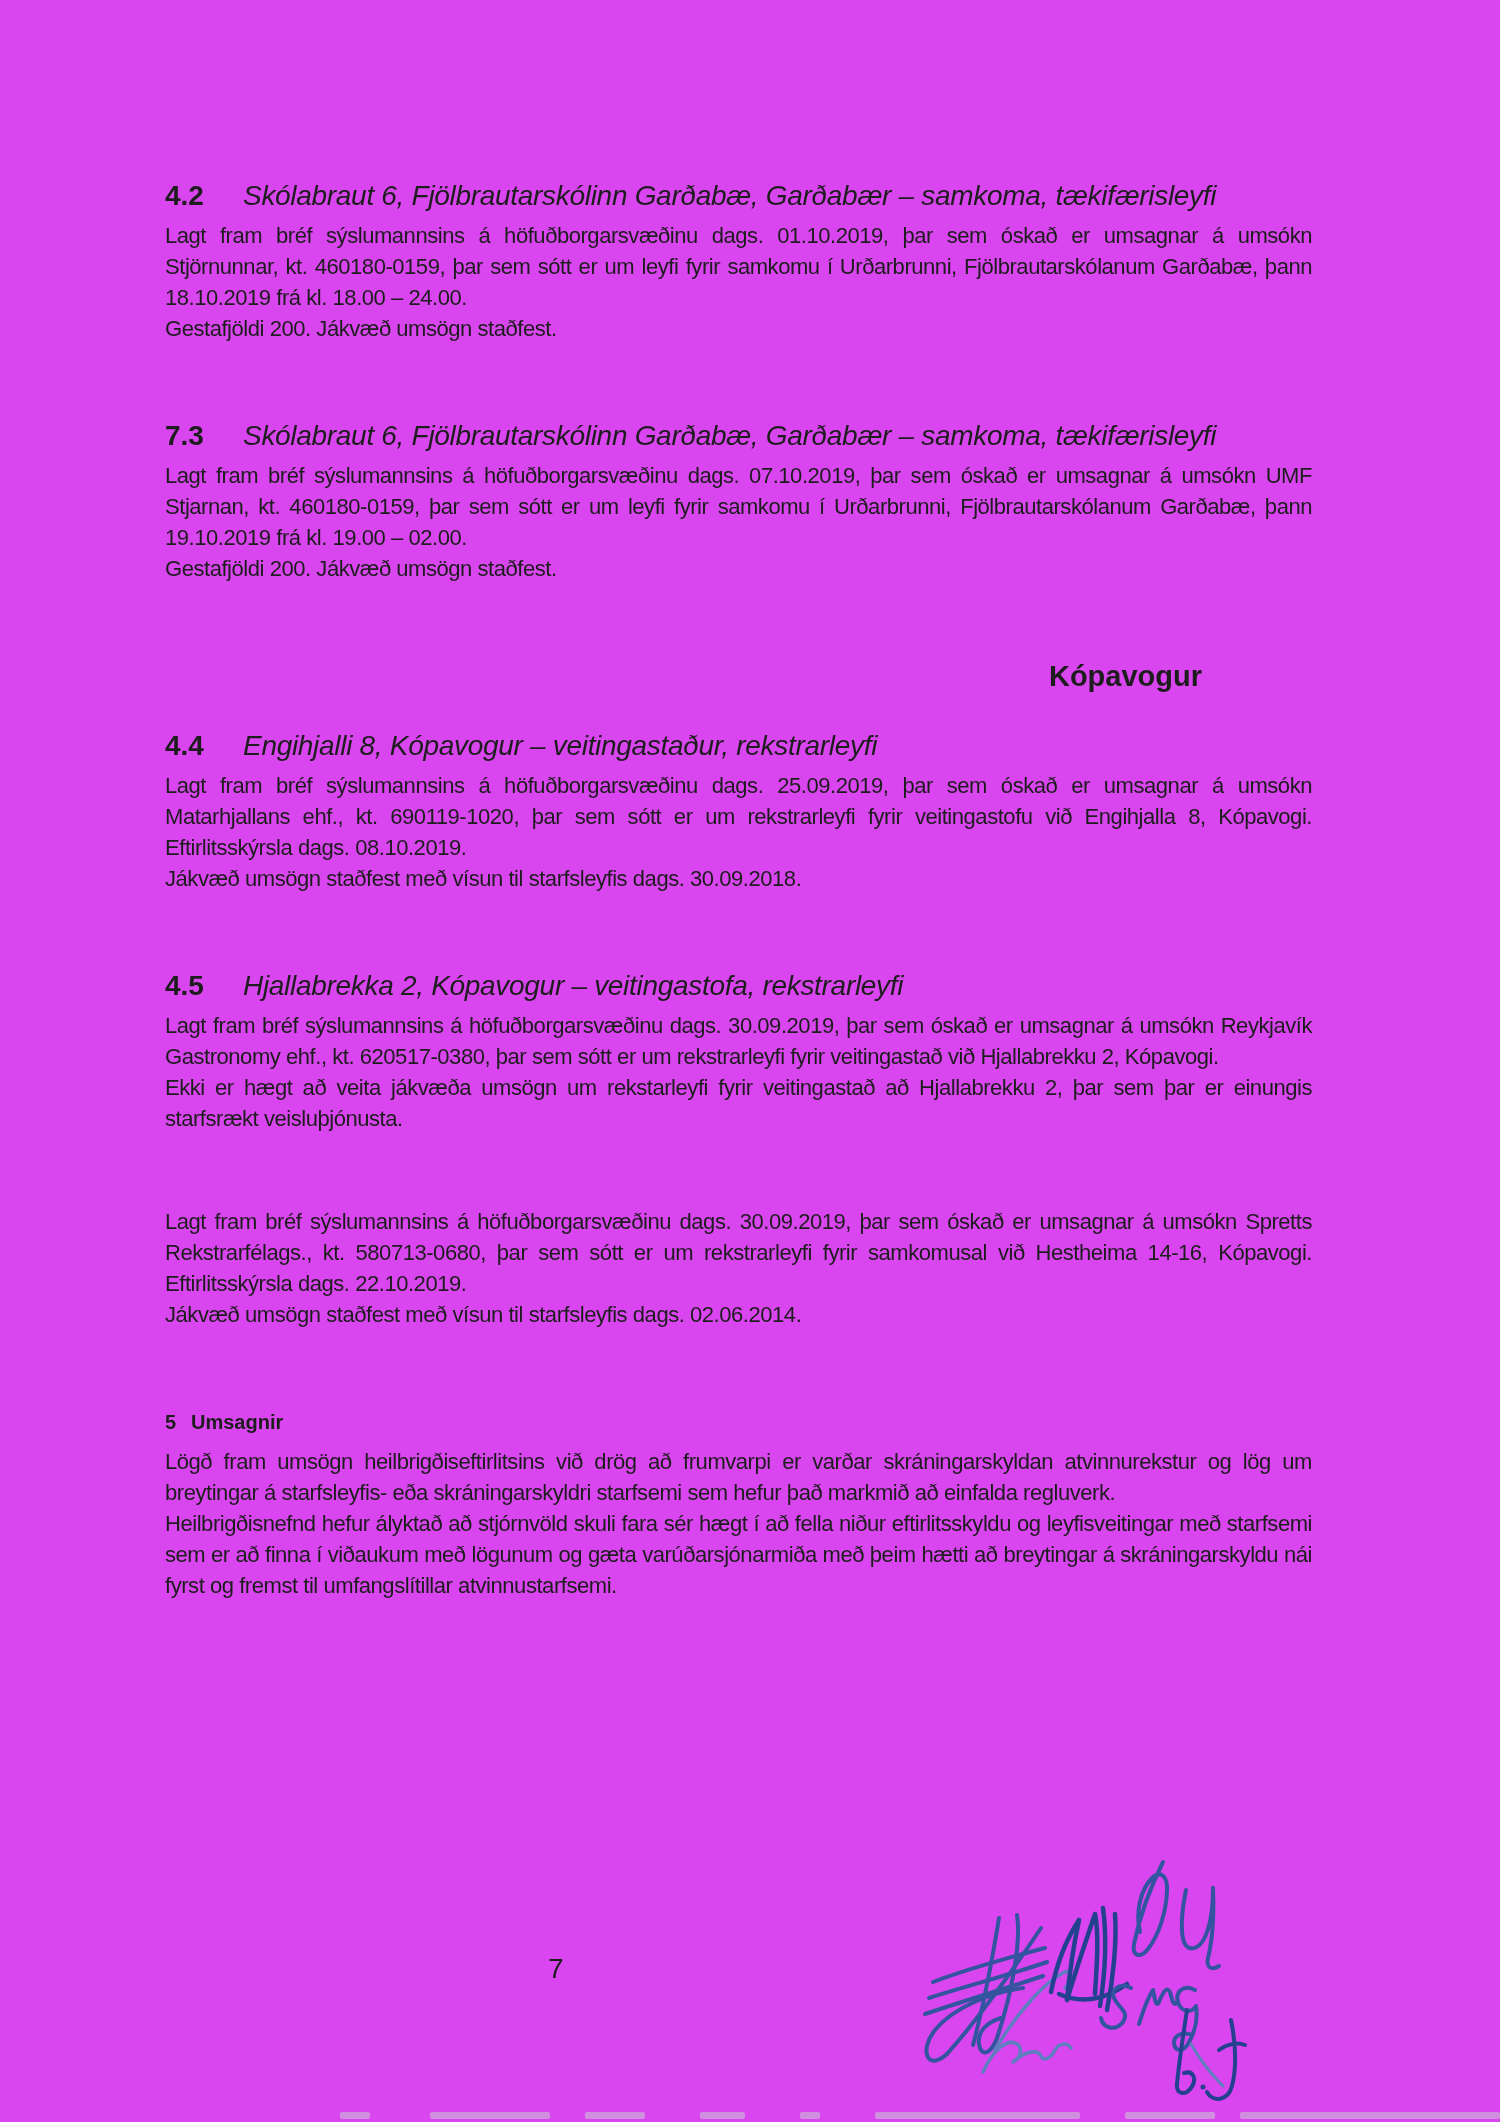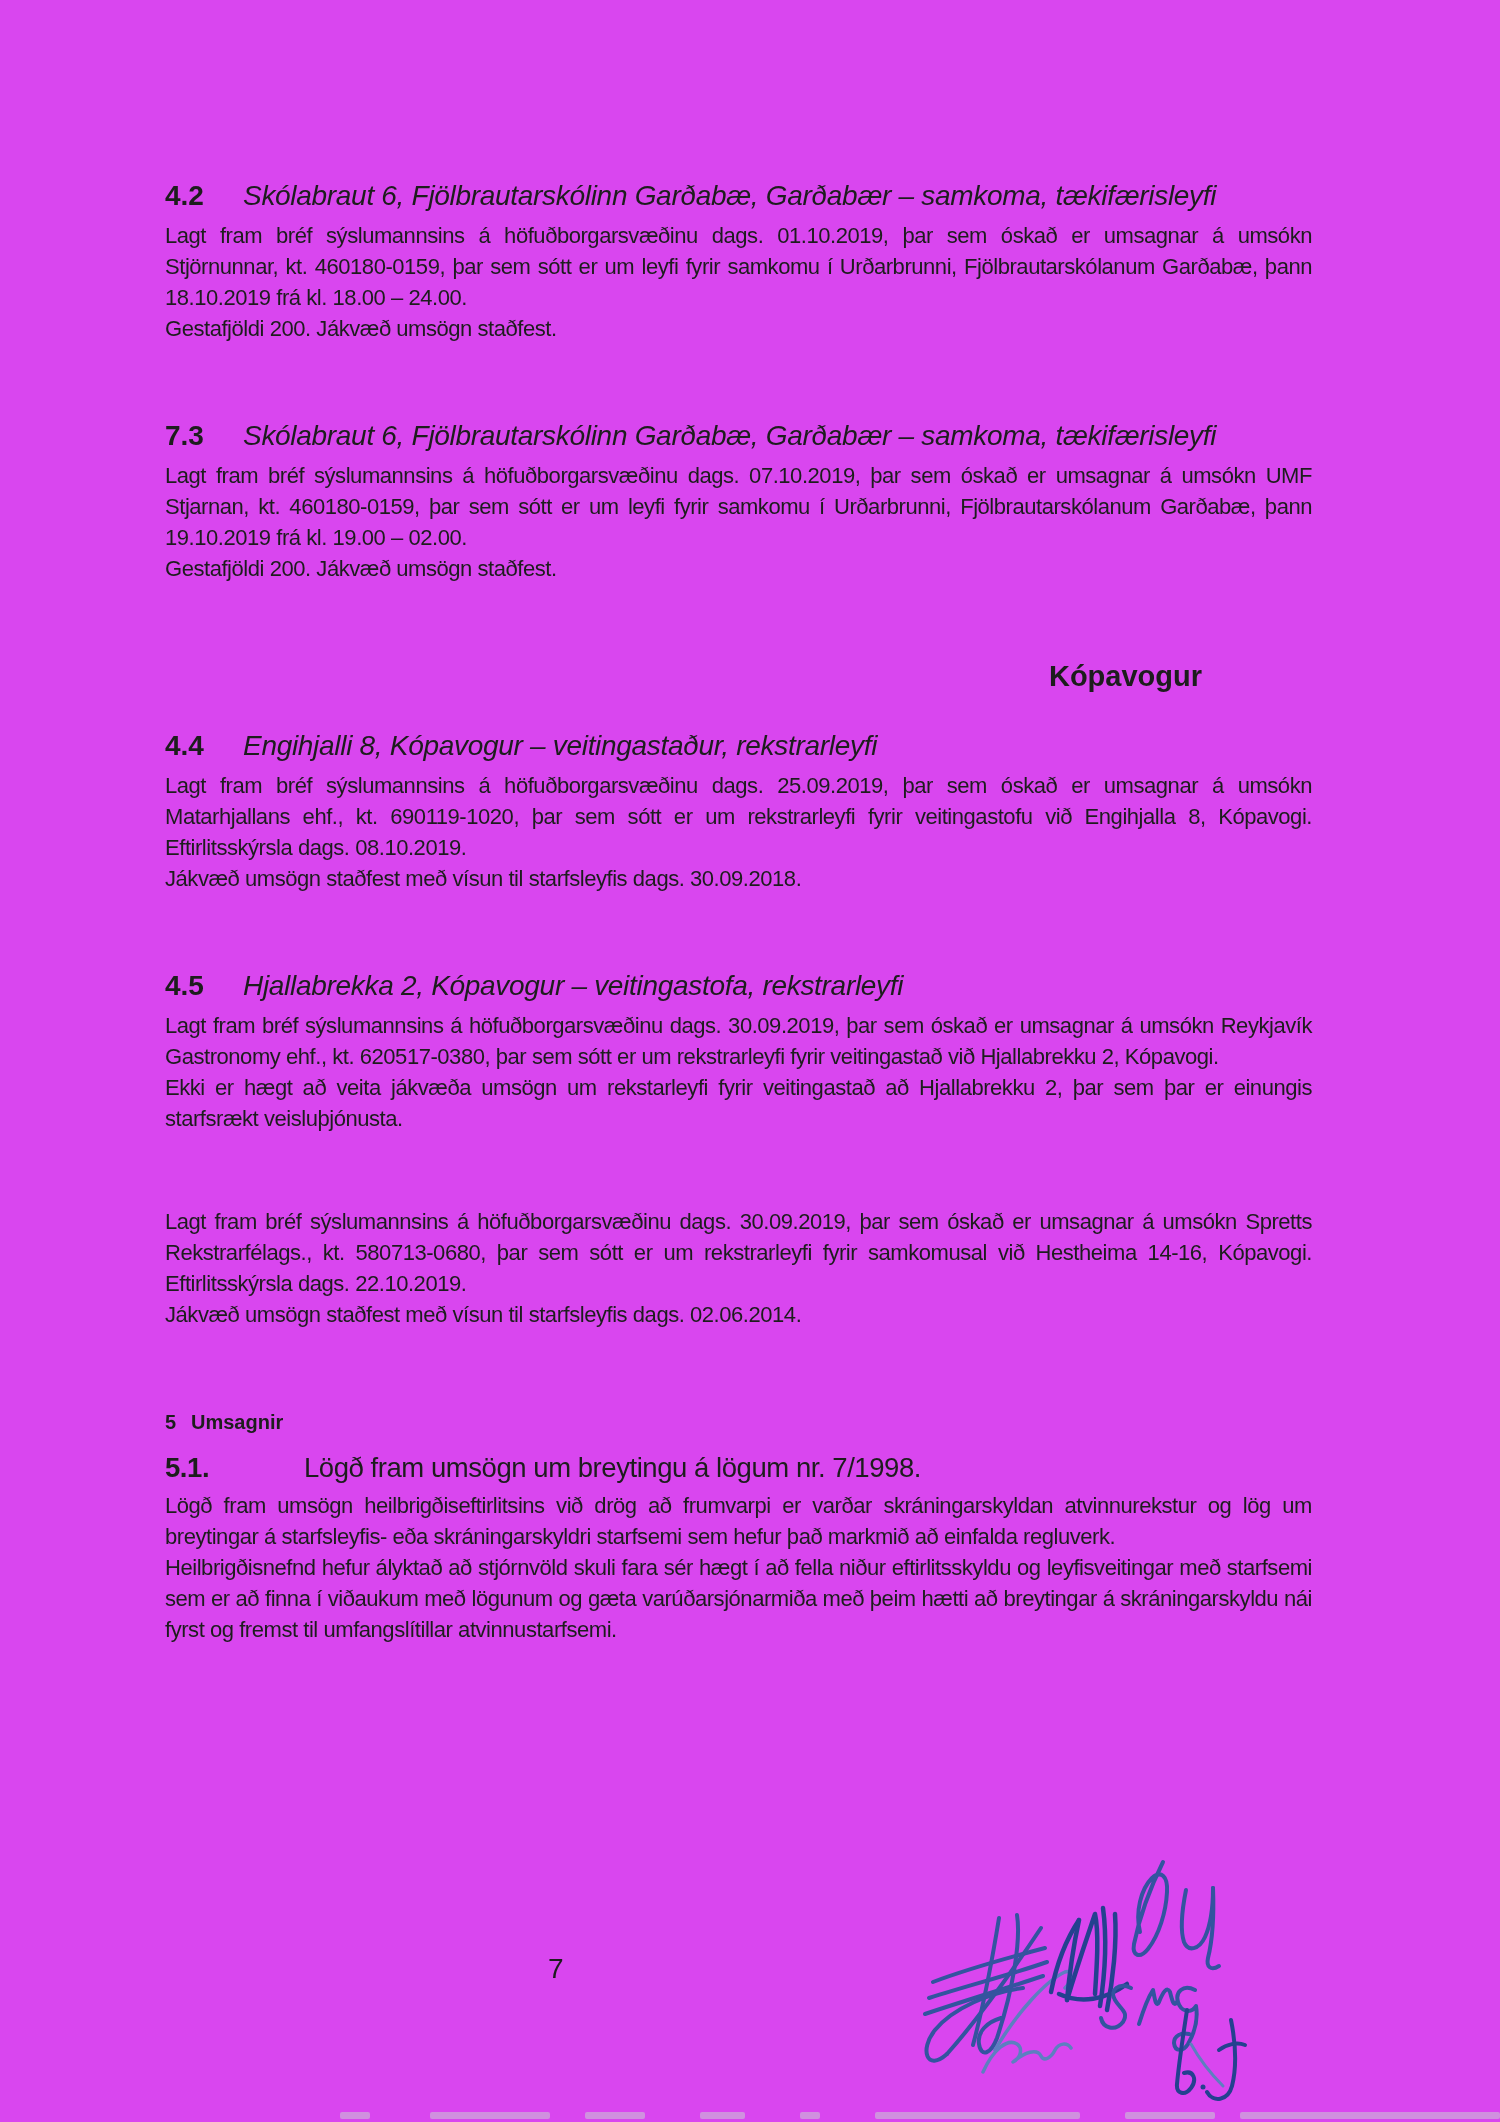--- a/index.html
+++ b/index.html
@@ -68,21 +68,20 @@
       <p class="body-p">Ekki er hægt að veita jákvæða umsögn um rekstarleyfi fyrir veitingastað að Hjallabrekku 2, þar sem þar er einungis starfsrækt veisluþjónusta.</p>
     </section>
 
     <section class="sec">
       <p class="body-p">Lagt fram bréf sýslumannsins á höfuðborgarsvæðinu dags. 30.09.2019, þar sem óskað er umsagnar á umsókn Spretts Rekstrarfélags., kt. 580713-0680, þar sem sótt er um rekstrarleyfi fyrir samkomusal við Hestheima 14-16, Kópavogi. Eftirlitsskýrsla dags. 22.10.2019.</p>
       <p class="body-p">Jákvæð umsögn staðfest með vísun til starfsleyfis dags.  02.06.2014.</p>
     </section>
 
     <section class="sec">
       <h3 class="sec5-h"><span class="sec5-num">5</span><span>Umsagnir</span></h3>
-      <div class="sub-h"><span class="sub-num">5.1.</span><span>Lögð fram umsögn um breytingu á lögum nr. 7/1998.</span></div>
       <p class="body-p">Lögð fram umsögn heilbrigðiseftirlitsins við drög að frumvarpi er varðar skráningarskyldan atvinnurekstur og lög um breytingar á starfsleyfis- eða skráningarskyldri starfsemi sem hefur það markmið að einfalda regluverk.</p>
       <p class="body-p">Heilbrigðisnefnd hefur ályktað að stjórnvöld skuli fara sér hægt í að fella niður eftirlitsskyldu og leyfisveitingar með starfsemi sem er að finna í viðaukum með lögunum og gæta varúðarsjónarmiða með þeim hætti að breytingar á skráningarskyldu nái fyrst og fremst til umfangslítillar atvinnustarfsemi.</p>
     </section>
 
   </main>
 
   <div class="pagenum">7</div>
 
   <svg class="signature" viewBox="0 0 570 280" xmlns="http://www.w3.org/2000/svg">
 

